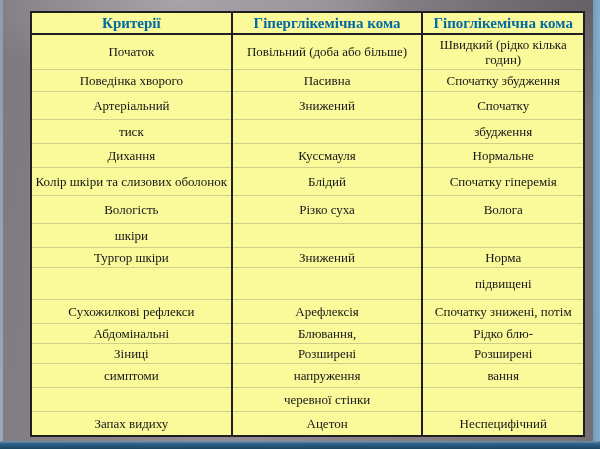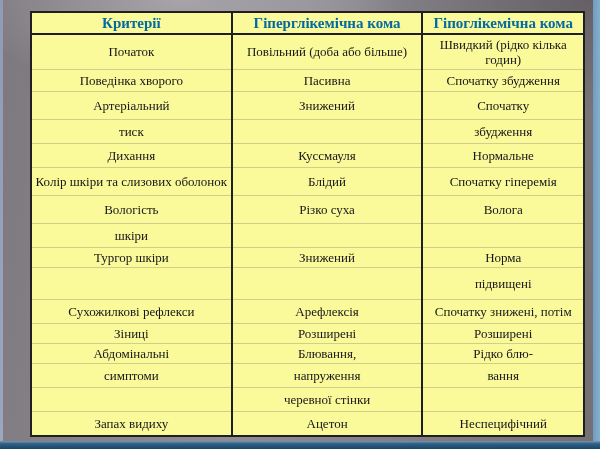--- a/index.html
+++ b/index.html
@@ -188,38 +188,38 @@
           </td>
           <td>
             <div class="cell-line">Арефлексія</div>
           </td>
           <td>
             <div class="cell-line">Спочатку знижені, потім</div>
           </td>
         </tr>
         <tr style="height: 20px;">
           <td>
+            <div class="cell-line">Абдомінальні</div>
+          </td>
+          <td>
+            <div class="cell-line">Блювання,</div>
+          </td>
+          <td>
+            <div class="cell-line">Рідко блю-</div>
+          </td>
+        </tr>
+        <tr style="height: 20px;">
+          <td>
             <div class="cell-line">Зіниці</div>
           </td>
           <td>
             <div class="cell-line">Розширені</div>
           </td>
           <td>
             <div class="cell-line">Розширені</div>
-          </td>
-        </tr>
-        <tr style="height: 20px;">
-          <td>
-            <div class="cell-line">Абдомінальні</div>
-          </td>
-          <td>
-            <div class="cell-line">Блювання,</div>
-          </td>
-          <td>
-            <div class="cell-line">Рідко блю-</div>
           </td>
         </tr>
         <tr style="height: 24px;">
           <td>
             <div class="cell-line">симптоми</div>
           </td>
           <td>
             <div class="cell-line">напруження</div>
           </td>
           <td>

